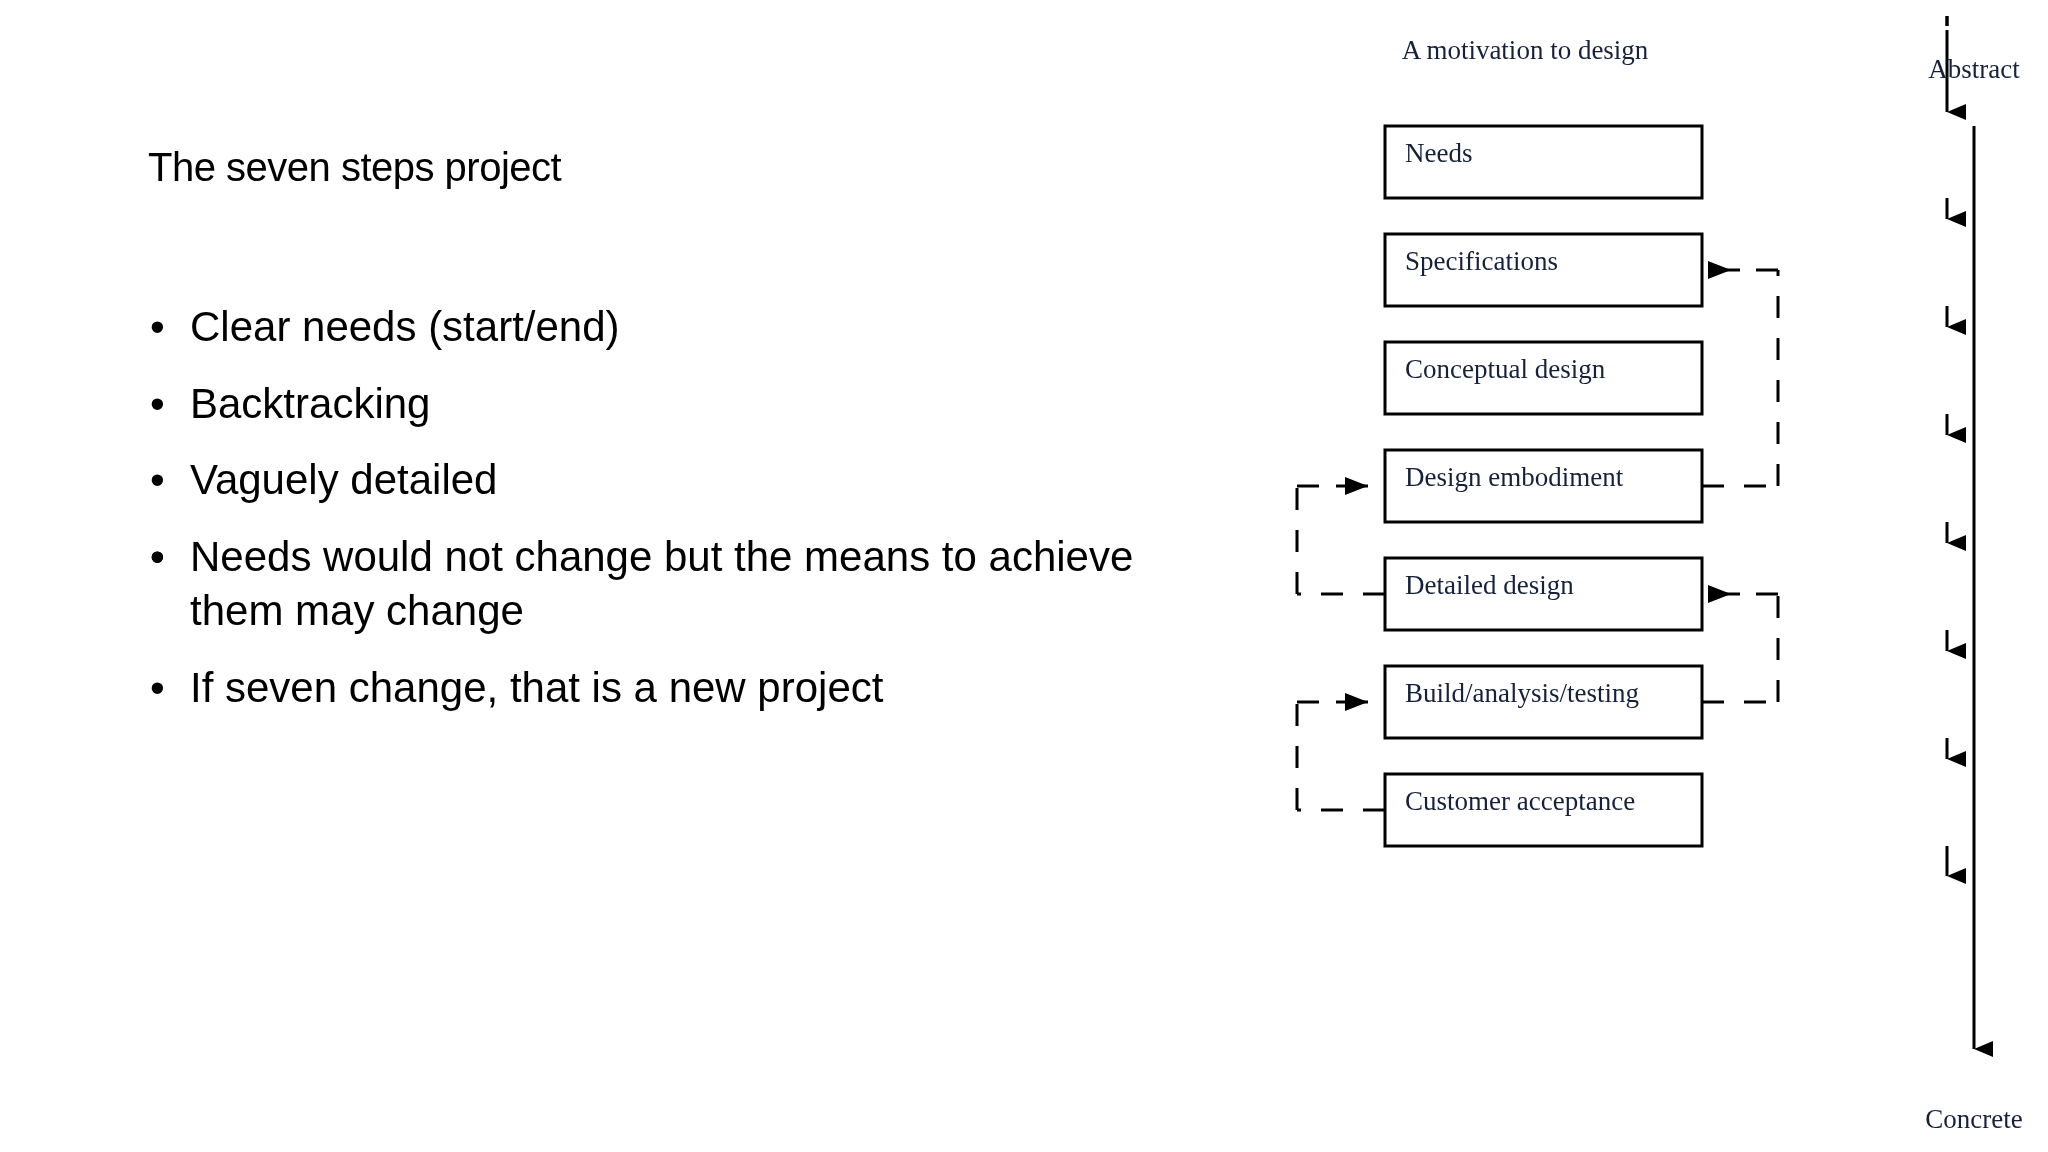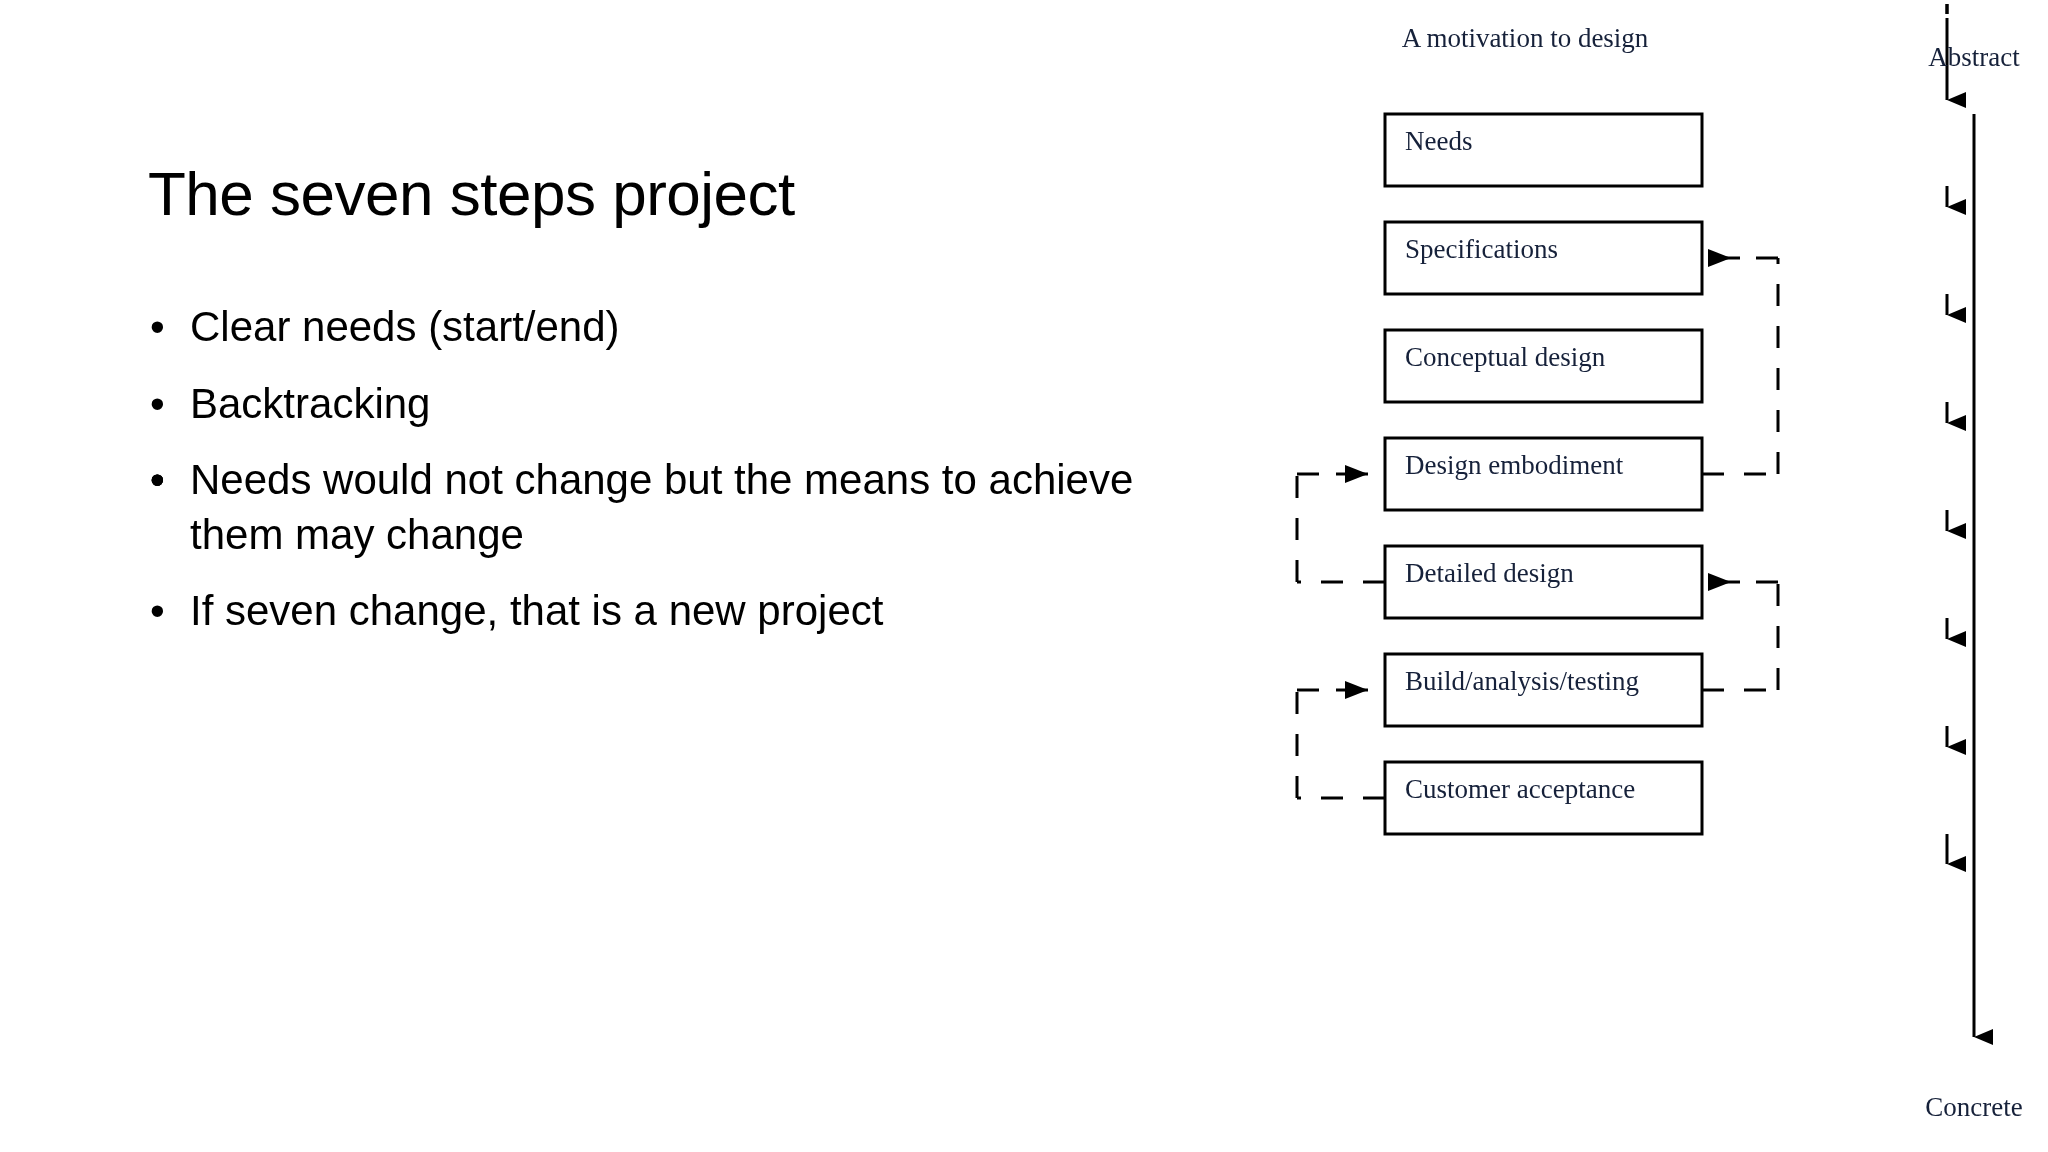--- a/index.html
+++ b/index.html
@@ -22,21 +22,21 @@
   
   #left-col {
     position: absolute;
     left: 0; top: 0;
     width: 1240px; height: 1152px;
   }
   #page-title {
     position: absolute;
     left: 148px;
     top: 118px;
-    font-size: 62px;
+    font-size: 40px;
     font-weight: 400;
     line-height: 1.1;
     letter-spacing: -0.5px;
     color: #000000;
     white-space: nowrap;
     font-stretch: condensed;
   }
   #bullet-list {
     position: absolute;
     left: 148px;
@@ -61,21 +61,21 @@
     top: 0;
     font-size: 42px;
     line-height: 1.30;
   }
   .bullet-item.two-line { margin-bottom: 22px; }
 
   
   #flowchart {
     position: absolute;
     left: 1240px;
-    top: 4px;
+    top: 16px;
     width: 808px;
     height: 1128px;
   }
   #flow-svg { display: block; }
 
   .fc-box-label {
     font-family: "Liberation Serif", serif;
     font-size: 27px;
     fill: #16213a;
   }
@@ -125,20 +125,21 @@
       <li class="bullet-item">
         <span class="bullet-dot">•</span>
         <span>Clear needs (start/end)</span>
       </li>
       <li class="bullet-item">
         <span class="bullet-dot">•</span>
         <span>Backtracking</span>
       </li>
       <li class="bullet-item">
         <span class="bullet-dot">•</span>
+        <span>Vaguely detailed</span>
       </li>
       <li class="bullet-item">
         <span class="bullet-dot">•</span>
       </li>
       <li class="bullet-item two-line">
         <span class="bullet-dot">•</span>
         <span>Needs would not change but the means to achieve them may change</span>
       </li>
       <li class="bullet-item">
         <span class="bullet-dot">•</span>

